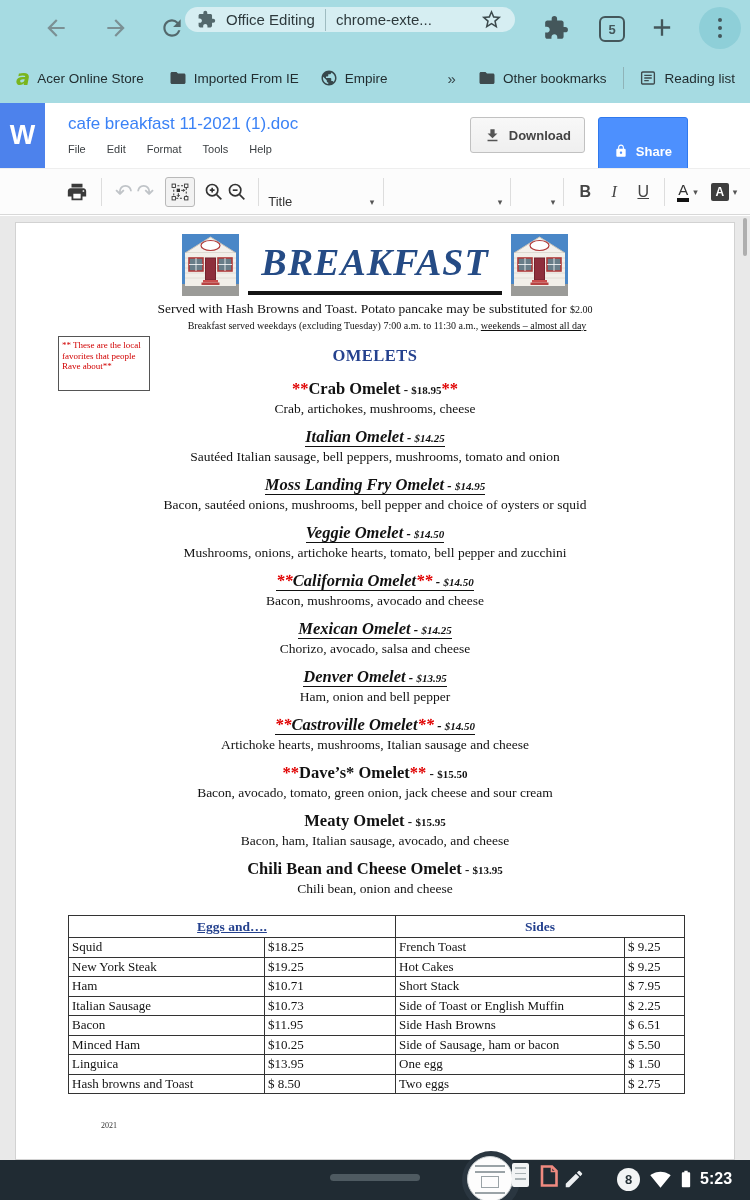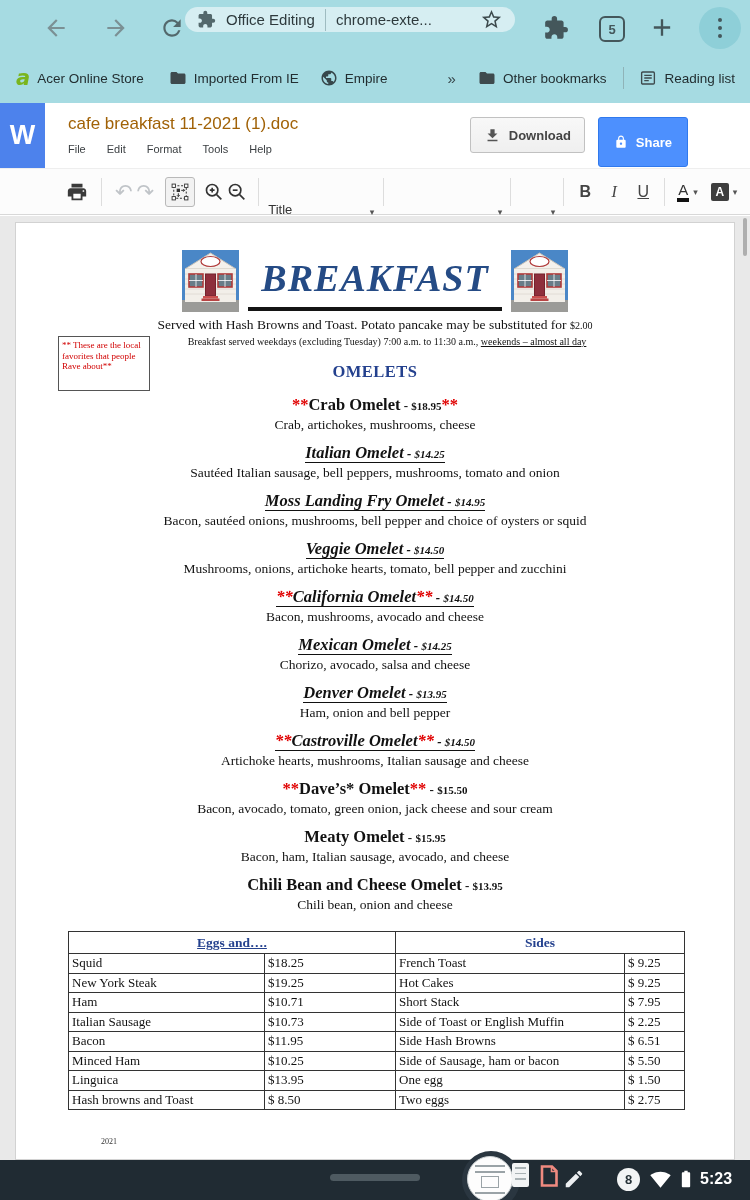--- a/index.html
+++ b/index.html
@@ -30,53 +30,53 @@
   .bk{display:flex;align-items:center;gap:7px;font-size:13.5px;color:#222e31;}
   .bk svg{width:18px;height:18px;}
   .acer-a{font-family:"DejaVu Sans",sans-serif;font-style:italic;font-weight:bold;font-size:21px;color:#7ab51d;line-height:16px;}
   .chev{font-size:15px;color:#37474b;margin-left:60px;}
   .vsep{width:1px;height:22px;background:#8fb3b8;margin:0 15px 0 17px;}
 
   
   .dochead{position:absolute;top:103px;left:0;width:750px;height:65px;background:#fff;}
   .wbadge{position:absolute;left:0;top:0;width:45px;height:65px;background:#4d82ec;color:#fff;
           display:flex;align-items:center;justify-content:center;font-size:27px;font-weight:bold;}
-  .dtitle{position:absolute;left:68px;top:11px;font-size:17px;color:#a16207;}
+  .dtitle{position:absolute;left:68px;top:11px;font-size:17px;color:#3b82f6;}
   .dmenus{position:absolute;left:68px;top:40px;display:flex;gap:21px;font-size:11px;color:#3c4043;}
   .dmenus span{cursor:default;}
   .actions{position:absolute;right:62px;top:14px;display:flex;gap:13px;}
   .btn-dl{height:34px;display:flex;align-items:center;gap:8px;padding:0 13px;border:1px solid #c1c1c1;
           border-radius:3px;background:linear-gradient(#f8f8f8,#efefef);font-size:13px;font-weight:bold;color:#444;}
   .btn-dl svg{width:17px;height:17px;}
-  .btn-share{height:34px;display:flex;align-items:center;gap:8px;padding:7px 15px;border:1px solid #3079ed;
+  .btn-share{height:34px;display:flex;align-items:center;gap:8px;padding:16px 15px;border:1px solid #3079ed;
           border-radius:3px;background:#4d90fe;font-size:13px;font-weight:bold;color:#fff;}
   .btn-share svg{width:14px;height:14px;}
 
   
   .toolbar{position:absolute;top:168px;left:0;width:750px;height:47px;background:#fcfcfc;
            border-top:1px solid #eee;border-bottom:1px solid #d8d8d8;box-sizing:border-box;
            display:flex;align-items:center;}
   .tsep{width:1px;height:28px;background:#ddd;}
   .tbtn{display:flex;align-items:center;justify-content:center;}
   .tbtn svg{width:22px;height:22px;}
   .undoredo{font-family:"DejaVu Sans",sans-serif;font-size:21px;color:#c0c4c8;line-height:20px;}
   .marqueebtn{width:28px;height:28px;border:1px solid #b9b9b9;border-radius:3px;background:#f2f2f2;
               display:flex;align-items:center;justify-content:center;}
-  .dd{display:flex;align-items:flex-end;justify-content:space-between;height:30px;margin-top:20px;}
+  .dd{display:flex;align-items:center;justify-content:space-between;height:30px;margin-top:20px;}
   .dd .ddv{font-size:13px;color:#333;}
   .arr{font-family:"DejaVu Sans",sans-serif;font-size:9px;color:#555;}
   .fmt{font-family:"Liberation Serif",serif;font-size:16px;color:#444;width:22px;text-align:center;}
 
   
   .canvas{position:absolute;top:216px;left:0;width:750px;height:944px;background:#e9e9e9;}
   .scrollthumb{position:absolute;right:3px;top:2px;width:4px;height:38px;background:#aeaeae;border-radius:2px;}
   .page{position:absolute;left:15px;top:6px;width:720px;height:938px;background:#fff;
         border:1px solid #d2d2d2;box-sizing:border-box;font-family:"Liberation Serif",serif;color:#121212;}
 
-  .hdr-row{display:flex;align-items:flex-start;justify-content:center;gap:9px;padding-top:27px;}
+  .hdr-row{display:flex;align-items:flex-start;justify-content:center;gap:9px;padding-top:11px;}
   .cafe-img{width:57px;height:62px;flex:0 0 auto;}
   .big-title{font-size:38px;font-weight:bold;font-style:italic;color:#254b85;letter-spacing:1px;
              line-height:56px;padding:0 13px 1px;border-bottom:4px solid #141414;white-space:nowrap;}
   .line1{text-align:center;font-size:13.5px;margin-top:5px;}
   .line1 .small-price{font-size:10px;}
   .line2{text-align:center;font-size:10px;margin-top:3px;padding-left:24px;}
   .line2 .u2{text-decoration:underline;}
   .notebox{position:absolute;left:42px;top:113px;width:84px;height:47px;border:1px solid #555;
            padding:3px 3px;box-sizing:content-box;font-size:9px;line-height:10.5px;color:#d10000;}
   .sect{ text-align:center;font-size:16.5px;font-weight:bold;color:#24418e;letter-spacing:.5px;margin-top:15px;}

